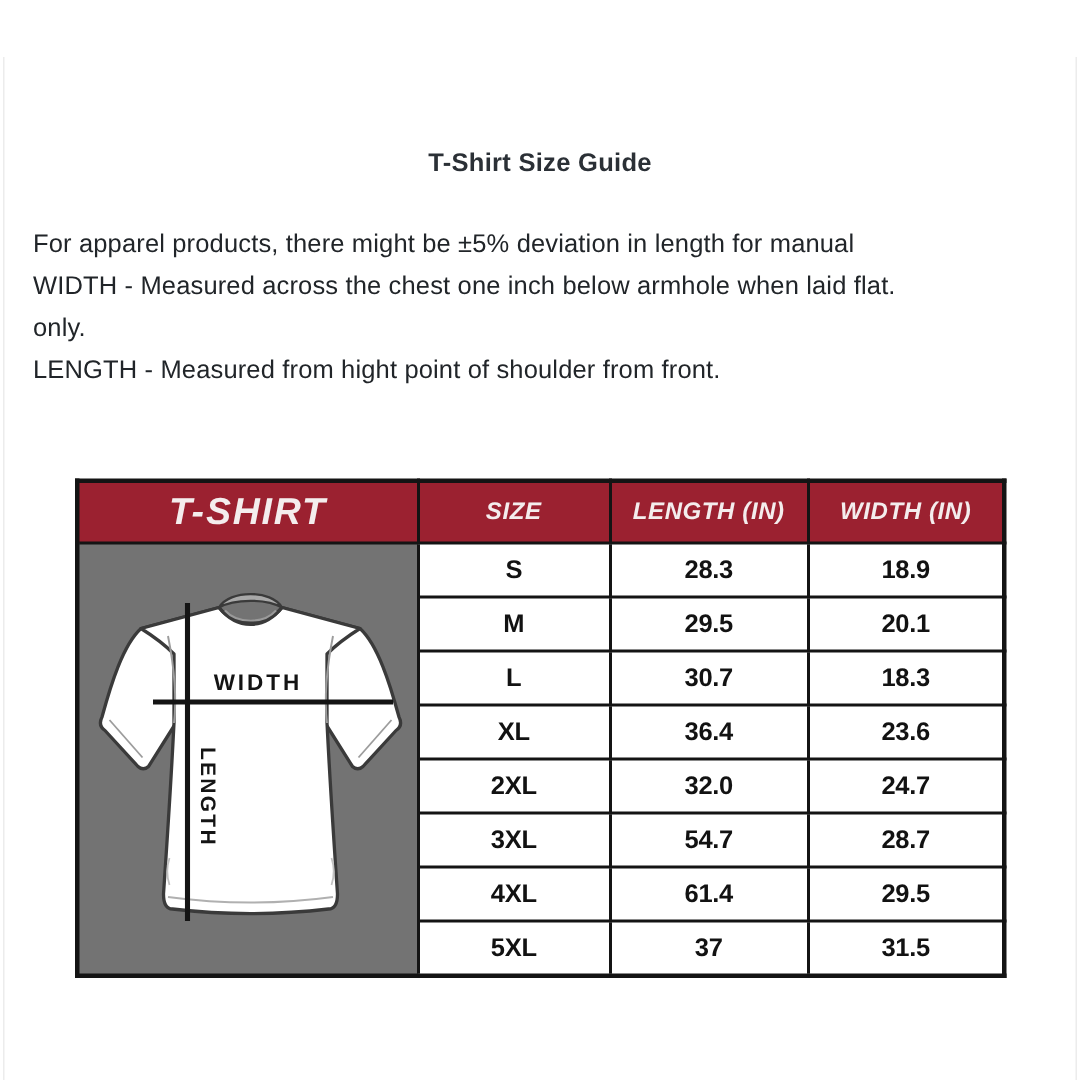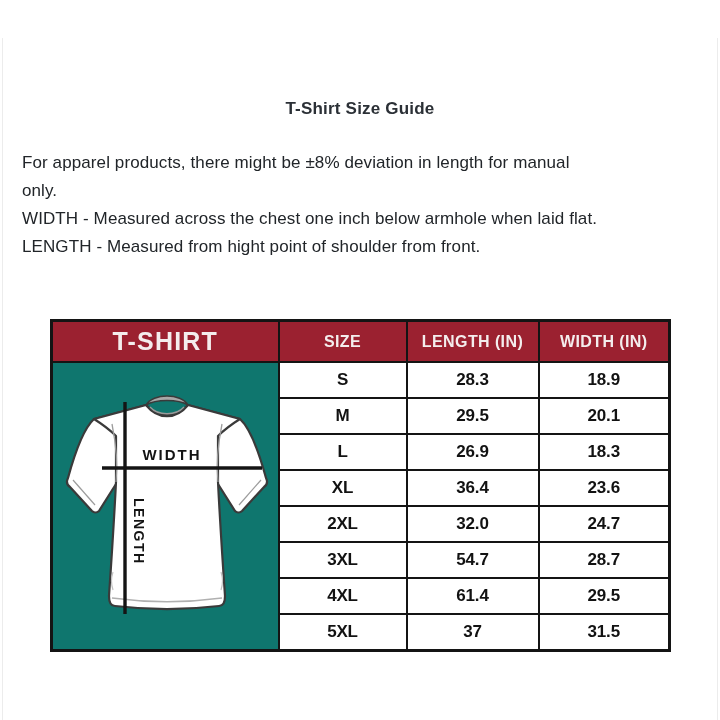--- a/index.html
+++ b/index.html
@@ -23,43 +23,43 @@
   }
 
   table.size-table{
     position:absolute;left:50px;top:319px;width:618px;
     border-collapse:collapse;table-layout:fixed;
     border:3px solid #141414;
   }
   .size-table th,.size-table td{border:2px solid #141414;padding:0;}
   .size-table thead th{
     background:#9b2130;color:#f4eded;height:39px;
-    font-size:16px;font-weight:bold;letter-spacing:.4px;text-align:center;
+    font-size:16px;font-weight:bold;letter-spacing:.4px;text-align:center;font-style:italic;
   }
   .size-table thead th.tshirt-head{font-size:25px;letter-spacing:1.2px;}
   .size-table tbody td{
     height:34px;text-align:center;vertical-align:middle;
     font-size:17px;font-weight:bold;color:#121212;letter-spacing:-.2px;
     background:#ffffff;
   }
-  .size-table td.illus{vertical-align:middle;background:#0f766e;text-align:right;}
+  .size-table td.illus{vertical-align:middle;background:#737373;text-align:right;}
   .illus-wrap{width:100%;display:flex;justify-content:center;align-items:center;}
 </style>
 </head>
 <body>
 
 <div class="page-edge left"></div>
 <div class="page-edge right"></div>
 
 <h1 class="title">T-Shirt Size Guide</h1>
 
 <div class="intro">
-  <div class="line">For apparel products, there might be ±8% deviation in length for manual</div>
+  <div class="line">For apparel products, there might be ±5% deviation in length for manual</div>
+  <div class="line">WIDTH - Measured across the chest one inch below armhole when laid flat.</div>
   <div class="line">only.</div>
-  <div class="line">WIDTH - Measured across the chest one inch below armhole when laid flat.</div>
   <div class="line">LENGTH - Measured from hight point of shoulder from front.</div>
 </div>
 
 <table class="size-table">
   <colgroup>
     <col style="width:227px">
       <col style="width:128px">
       <col style="width:132px">
       <col style="width:131px">
   </colgroup>
@@ -107,21 +107,21 @@
       <td>28.3</td>
       <td>18.9</td>
     </tr>
     <tr>
       <td>M</td>
       <td>29.5</td>
       <td>20.1</td>
     </tr>
     <tr>
       <td>L</td>
-      <td>26.9</td>
+      <td>30.7</td>
       <td>18.3</td>
     </tr>
     <tr>
       <td>XL</td>
       <td>36.4</td>
       <td>23.6</td>
     </tr>
     <tr>
       <td>2XL</td>
       <td>32.0</td>

